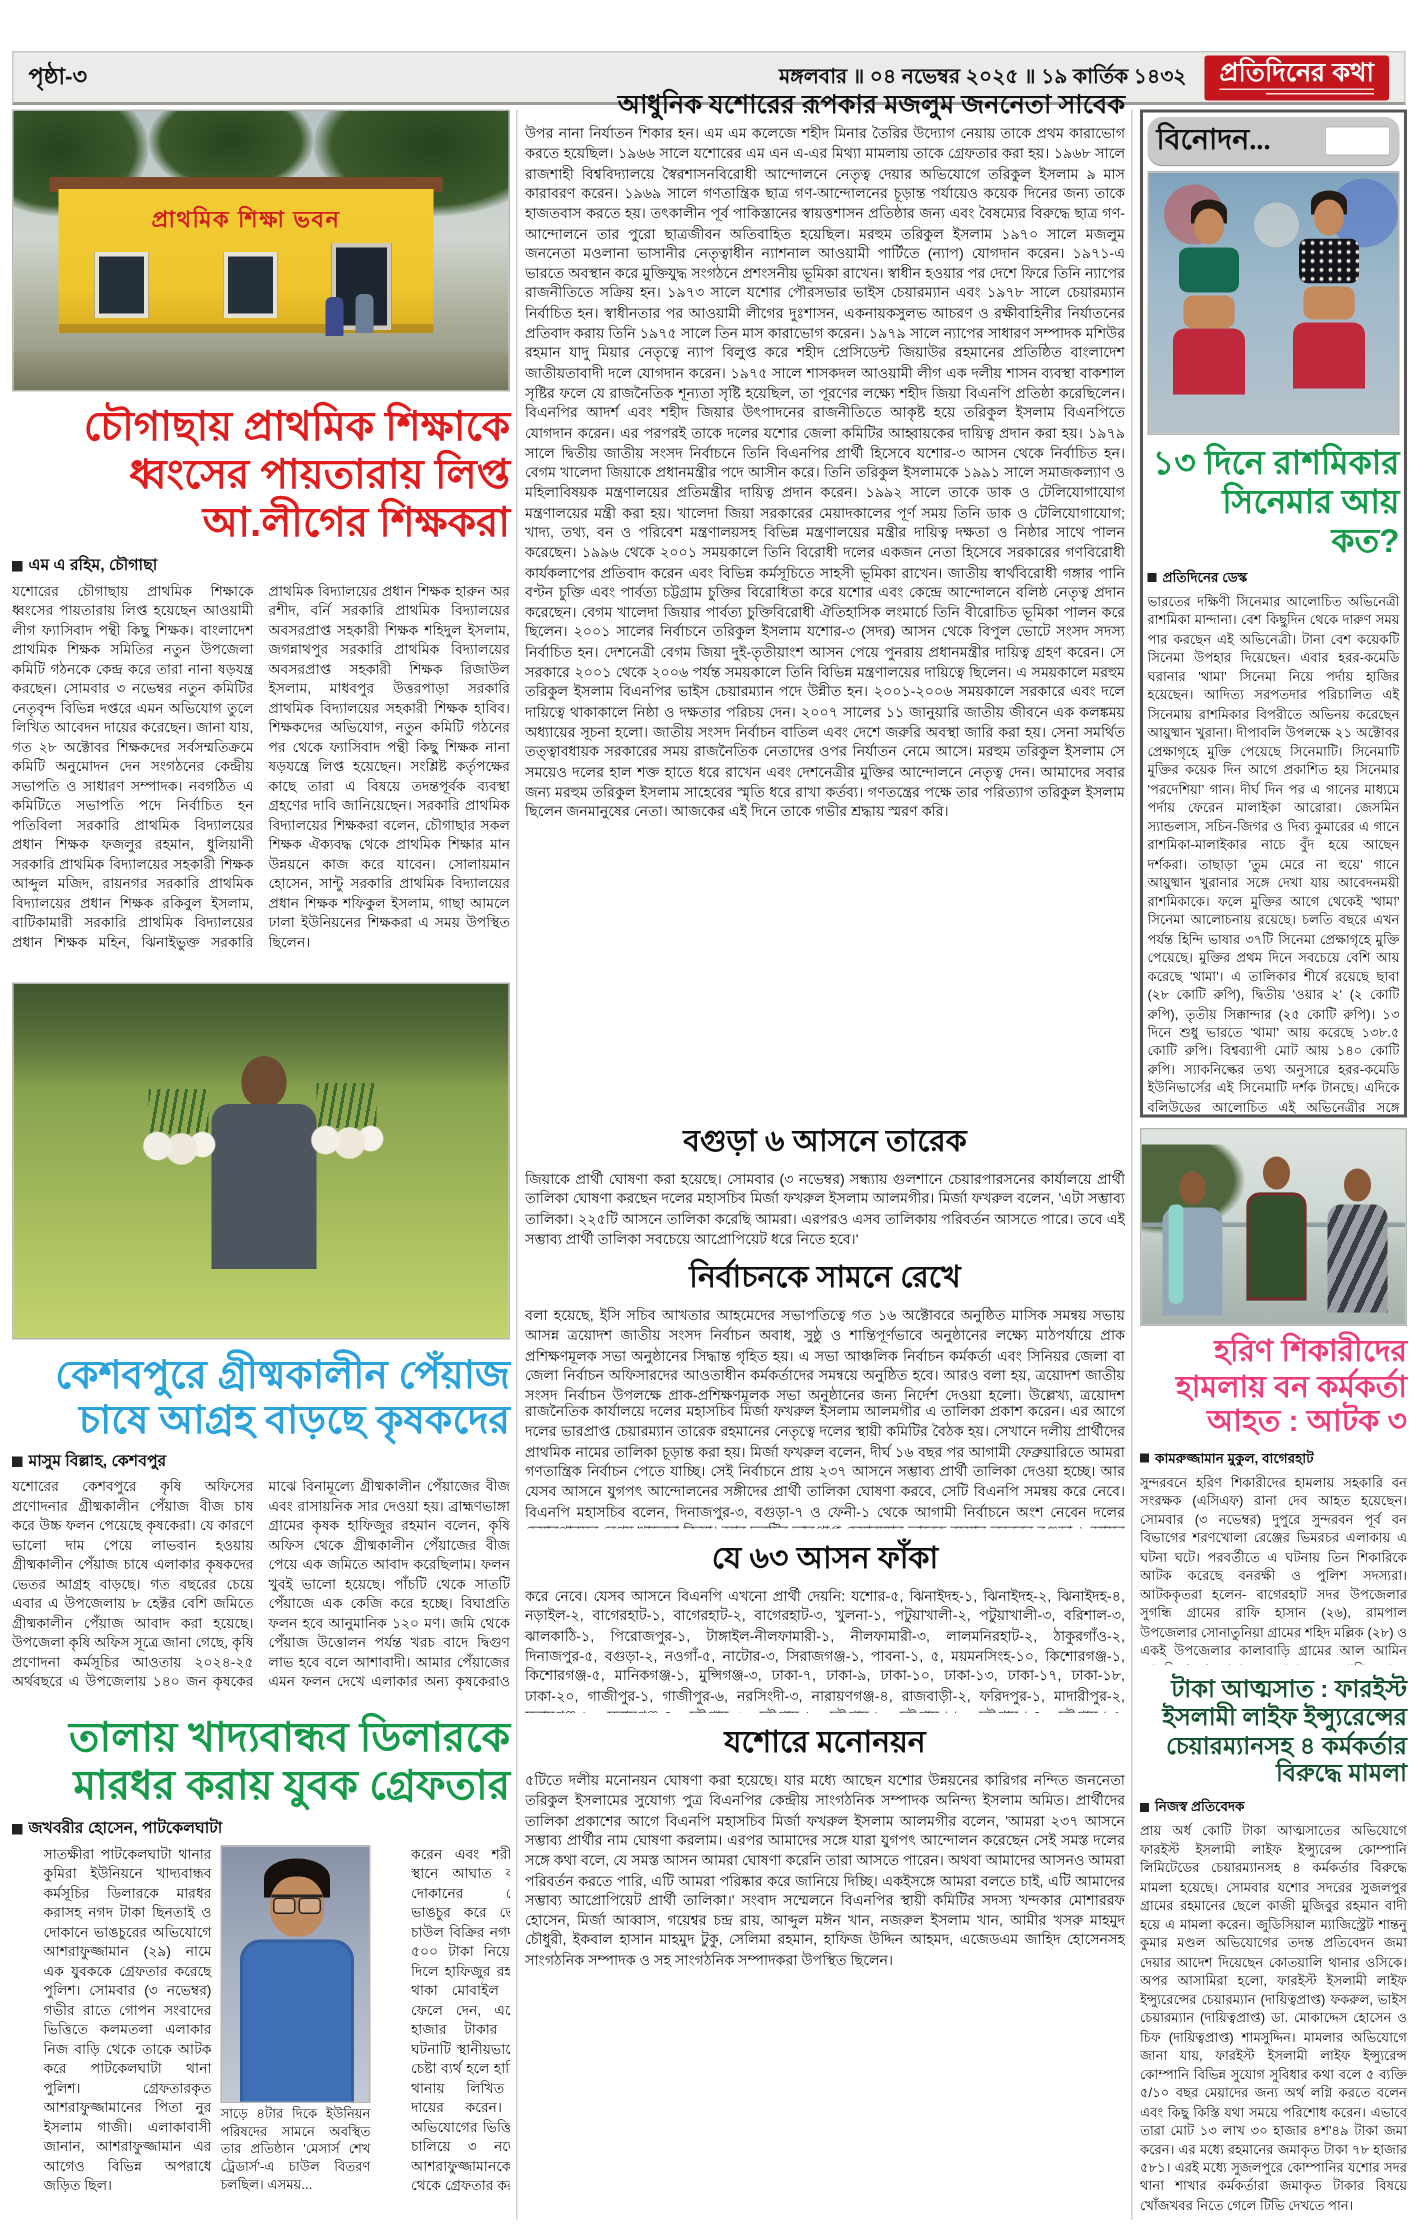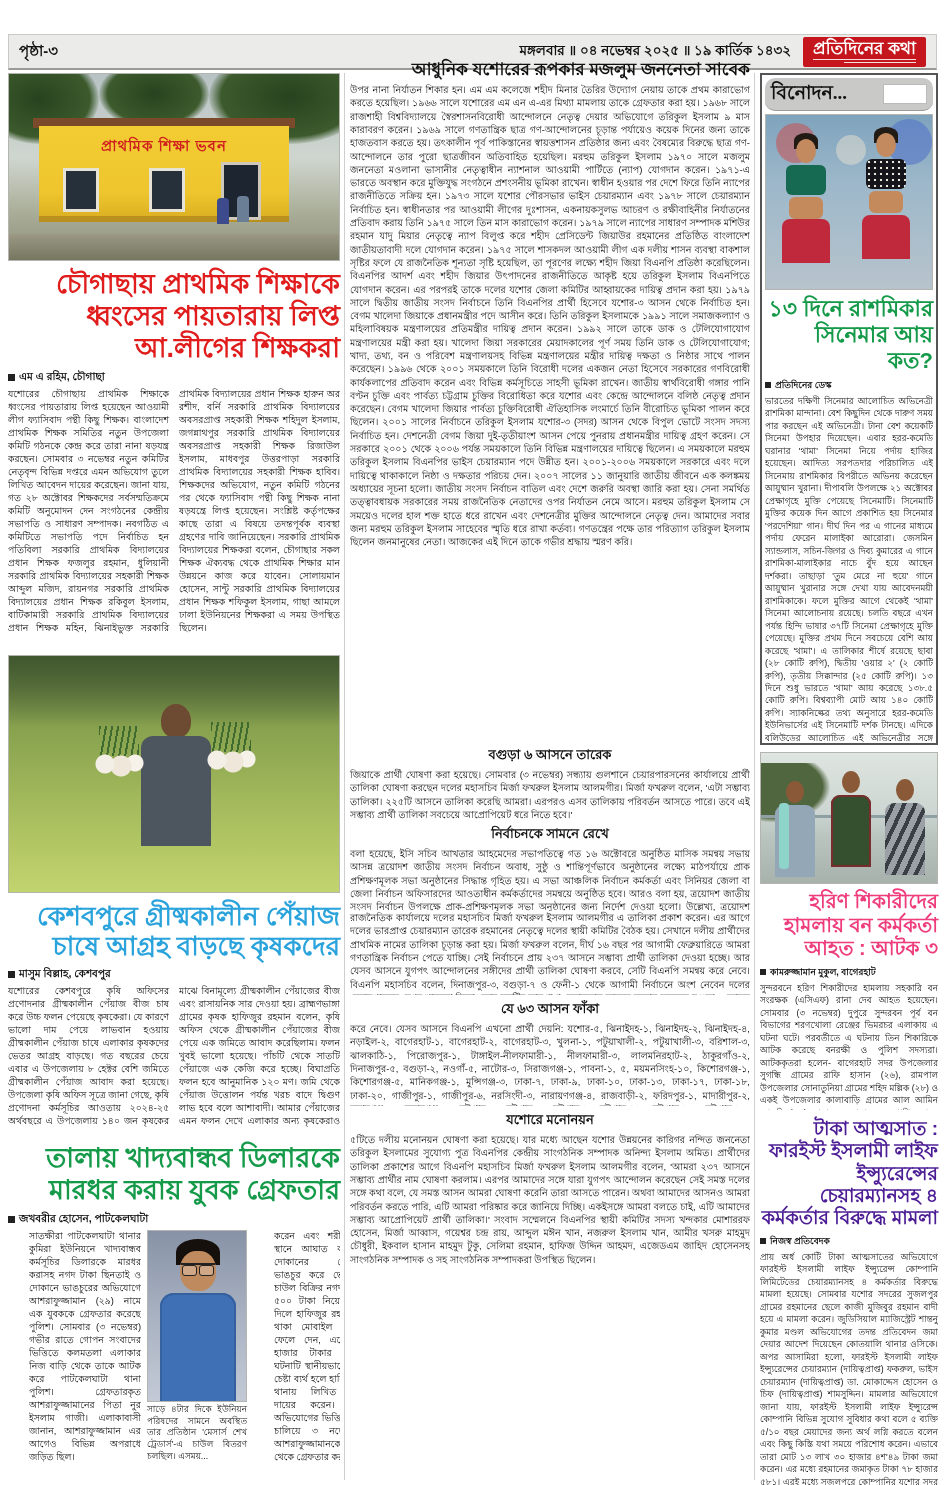--- a/index.html
+++ b/index.html
@@ -33,23 +33,23 @@
   
   .body-txt{font-size:9.3px;line-height:1.4;text-align:justify;overflow:hidden;}
   .two-col{column-count:2;column-gap:10px;}
   .byline{display:flex;align-items:center;gap:4px;font-size:10.5px;font-weight:bold;margin:4px 0 2px;text-align:center;}
   .bullet{width:7px;height:7px;background:#222;display:inline-block;flex:0 0 auto;}
   .headline{font-weight:bold;text-align:right;line-height:1.18;}
   .hl-red{color:#e01c1c;font-size:27px;margin:8px 0 2px;}
   .hl-cyan{color:#2aa3dc;font-size:26px;margin:8px 0 2px;}
   .hl-green{color:#149a49;font-size:27px;margin:10px 0 2px;}
   .hl-pink{color:#ee3c7c;font-size:20px;margin:6px 0 2px;}
-  .hl-blue{color:#4c1d95;font-size:19px;margin:8px 0 2px;}
+  .hl-blue{color:#14532d;font-size:16px;margin:8px 0 2px;}
   .hl-black{color:#111;font-size:17px;margin:0 0 3px;}
-  .subhead{font-size:13px;font-weight:bold;text-align:center;margin:4px 0 2px;}
+  .subhead{font-size:20px;font-weight:bold;text-align:center;margin:4px 0 2px;}
   
   .photo{position:relative;overflow:hidden;border:1px solid #b5b5b0;box-sizing:border-box;}
   
   .ph-building{height:188px;background:linear-gradient(180deg,#b7c2c4 0%,#cfd6cf 45%,#a9ad97 75%,#8c8f7c 100%);}
   .tree{position:absolute;background:radial-gradient(ellipse at center,#27431f 0%,#3c5a2c 60%,transparent 72%);border-radius:50%;}
   .bld{position:absolute;left:30px;top:52px;width:250px;height:96px;background:linear-gradient(180deg,#f3cc33 0%,#eec52c 70%,#d8ad22 100%);box-shadow:inset 0 -6px 0 #b98f1d;}
   .bld-roof{position:absolute;left:24px;top:44px;width:262px;height:10px;background:#7a4a2a;}
   .bld-sign{position:absolute;left:0;right:0;top:8px;text-align:center;color:#d01f1f;font-weight:bold;font-size:15px;letter-spacing:1px;}
   .bld-win{position:absolute;top:42px;width:30px;height:38px;background:#26303a;border:3px solid #e6e2d6;}
   .bld-door{position:absolute;top:36px;width:34px;height:52px;background:#1d2630;border:3px solid #cfc9bb;}

